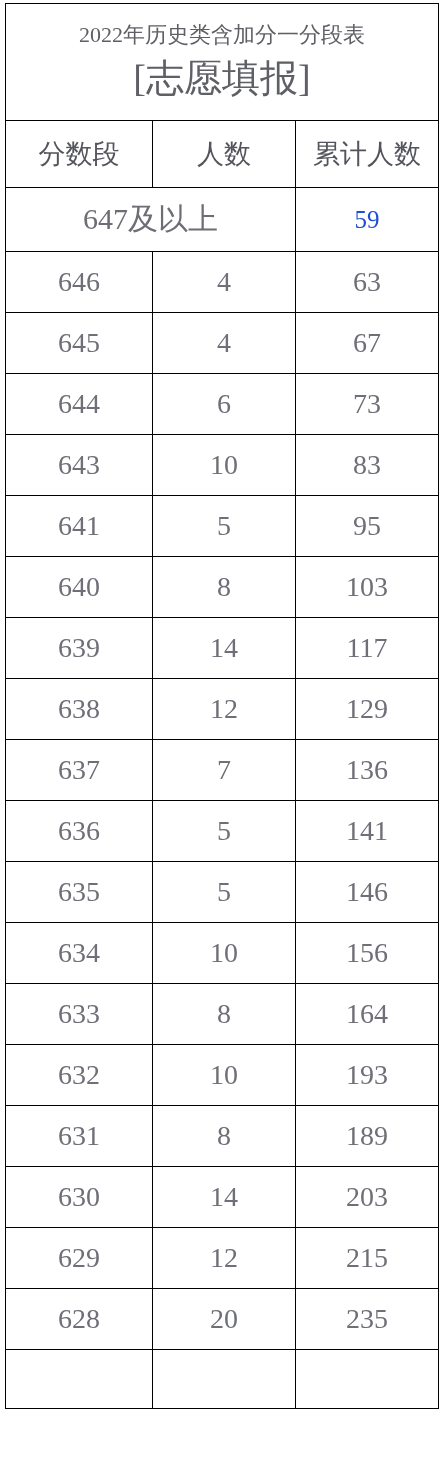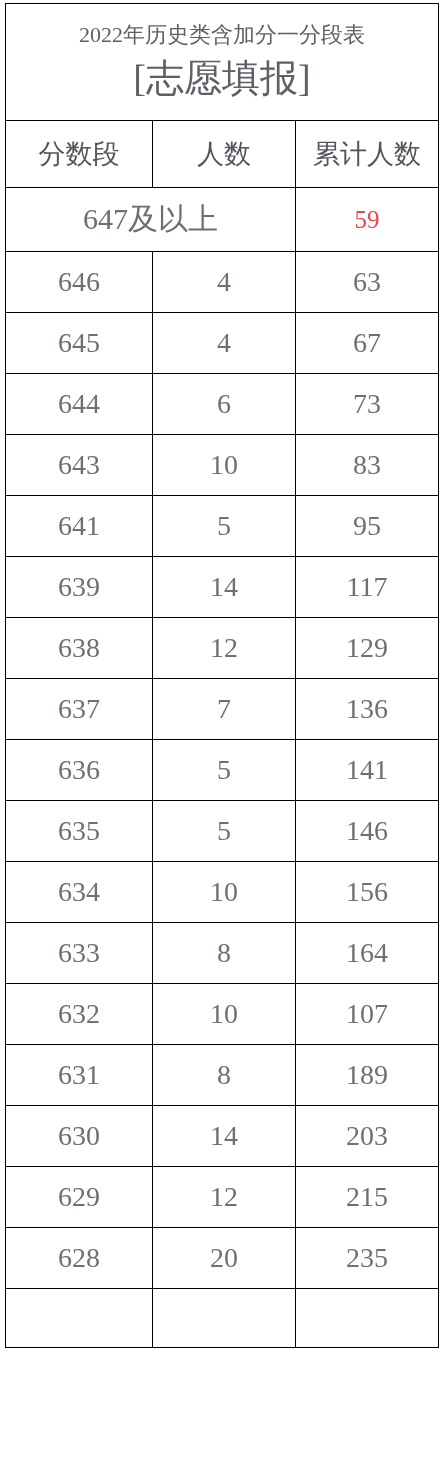--- a/index.html
+++ b/index.html
@@ -76,21 +76,21 @@
 
   
   td.top-range-cell {
     height: 63px;
     font-size: 30px;
     color: #6c6d75;
   }
   td.top-cumul-cell {
     height: 63px;
     font-size: 25px;
-    color: #ef4444;
+    color: #1d4ed8;
   }
 
   
   td.data-cell {
     height: 60px;
     font-size: 28px;
     color: #6e6f77;
   }
 
   
@@ -150,20 +150,25 @@
           <td class="data-cell">643</td>
           <td class="data-cell">10</td>
           <td class="data-cell">83</td>
         </tr>
         <tr>
           <td class="data-cell">641</td>
           <td class="data-cell">5</td>
           <td class="data-cell">95</td>
         </tr>
         <tr>
+          <td class="data-cell">640</td>
+          <td class="data-cell">8</td>
+          <td class="data-cell">103</td>
+        </tr>
+        <tr>
           <td class="data-cell">639</td>
           <td class="data-cell">14</td>
           <td class="data-cell">117</td>
         </tr>
         <tr>
           <td class="data-cell">638</td>
           <td class="data-cell">12</td>
           <td class="data-cell">129</td>
         </tr>
         <tr>
@@ -187,21 +192,21 @@
           <td class="data-cell">156</td>
         </tr>
         <tr>
           <td class="data-cell">633</td>
           <td class="data-cell">8</td>
           <td class="data-cell">164</td>
         </tr>
         <tr>
           <td class="data-cell">632</td>
           <td class="data-cell">10</td>
-          <td class="data-cell">107</td>
+          <td class="data-cell">193</td>
         </tr>
         <tr>
           <td class="data-cell">631</td>
           <td class="data-cell">8</td>
           <td class="data-cell">189</td>
         </tr>
         <tr>
           <td class="data-cell">630</td>
           <td class="data-cell">14</td>
           <td class="data-cell">203</td>

